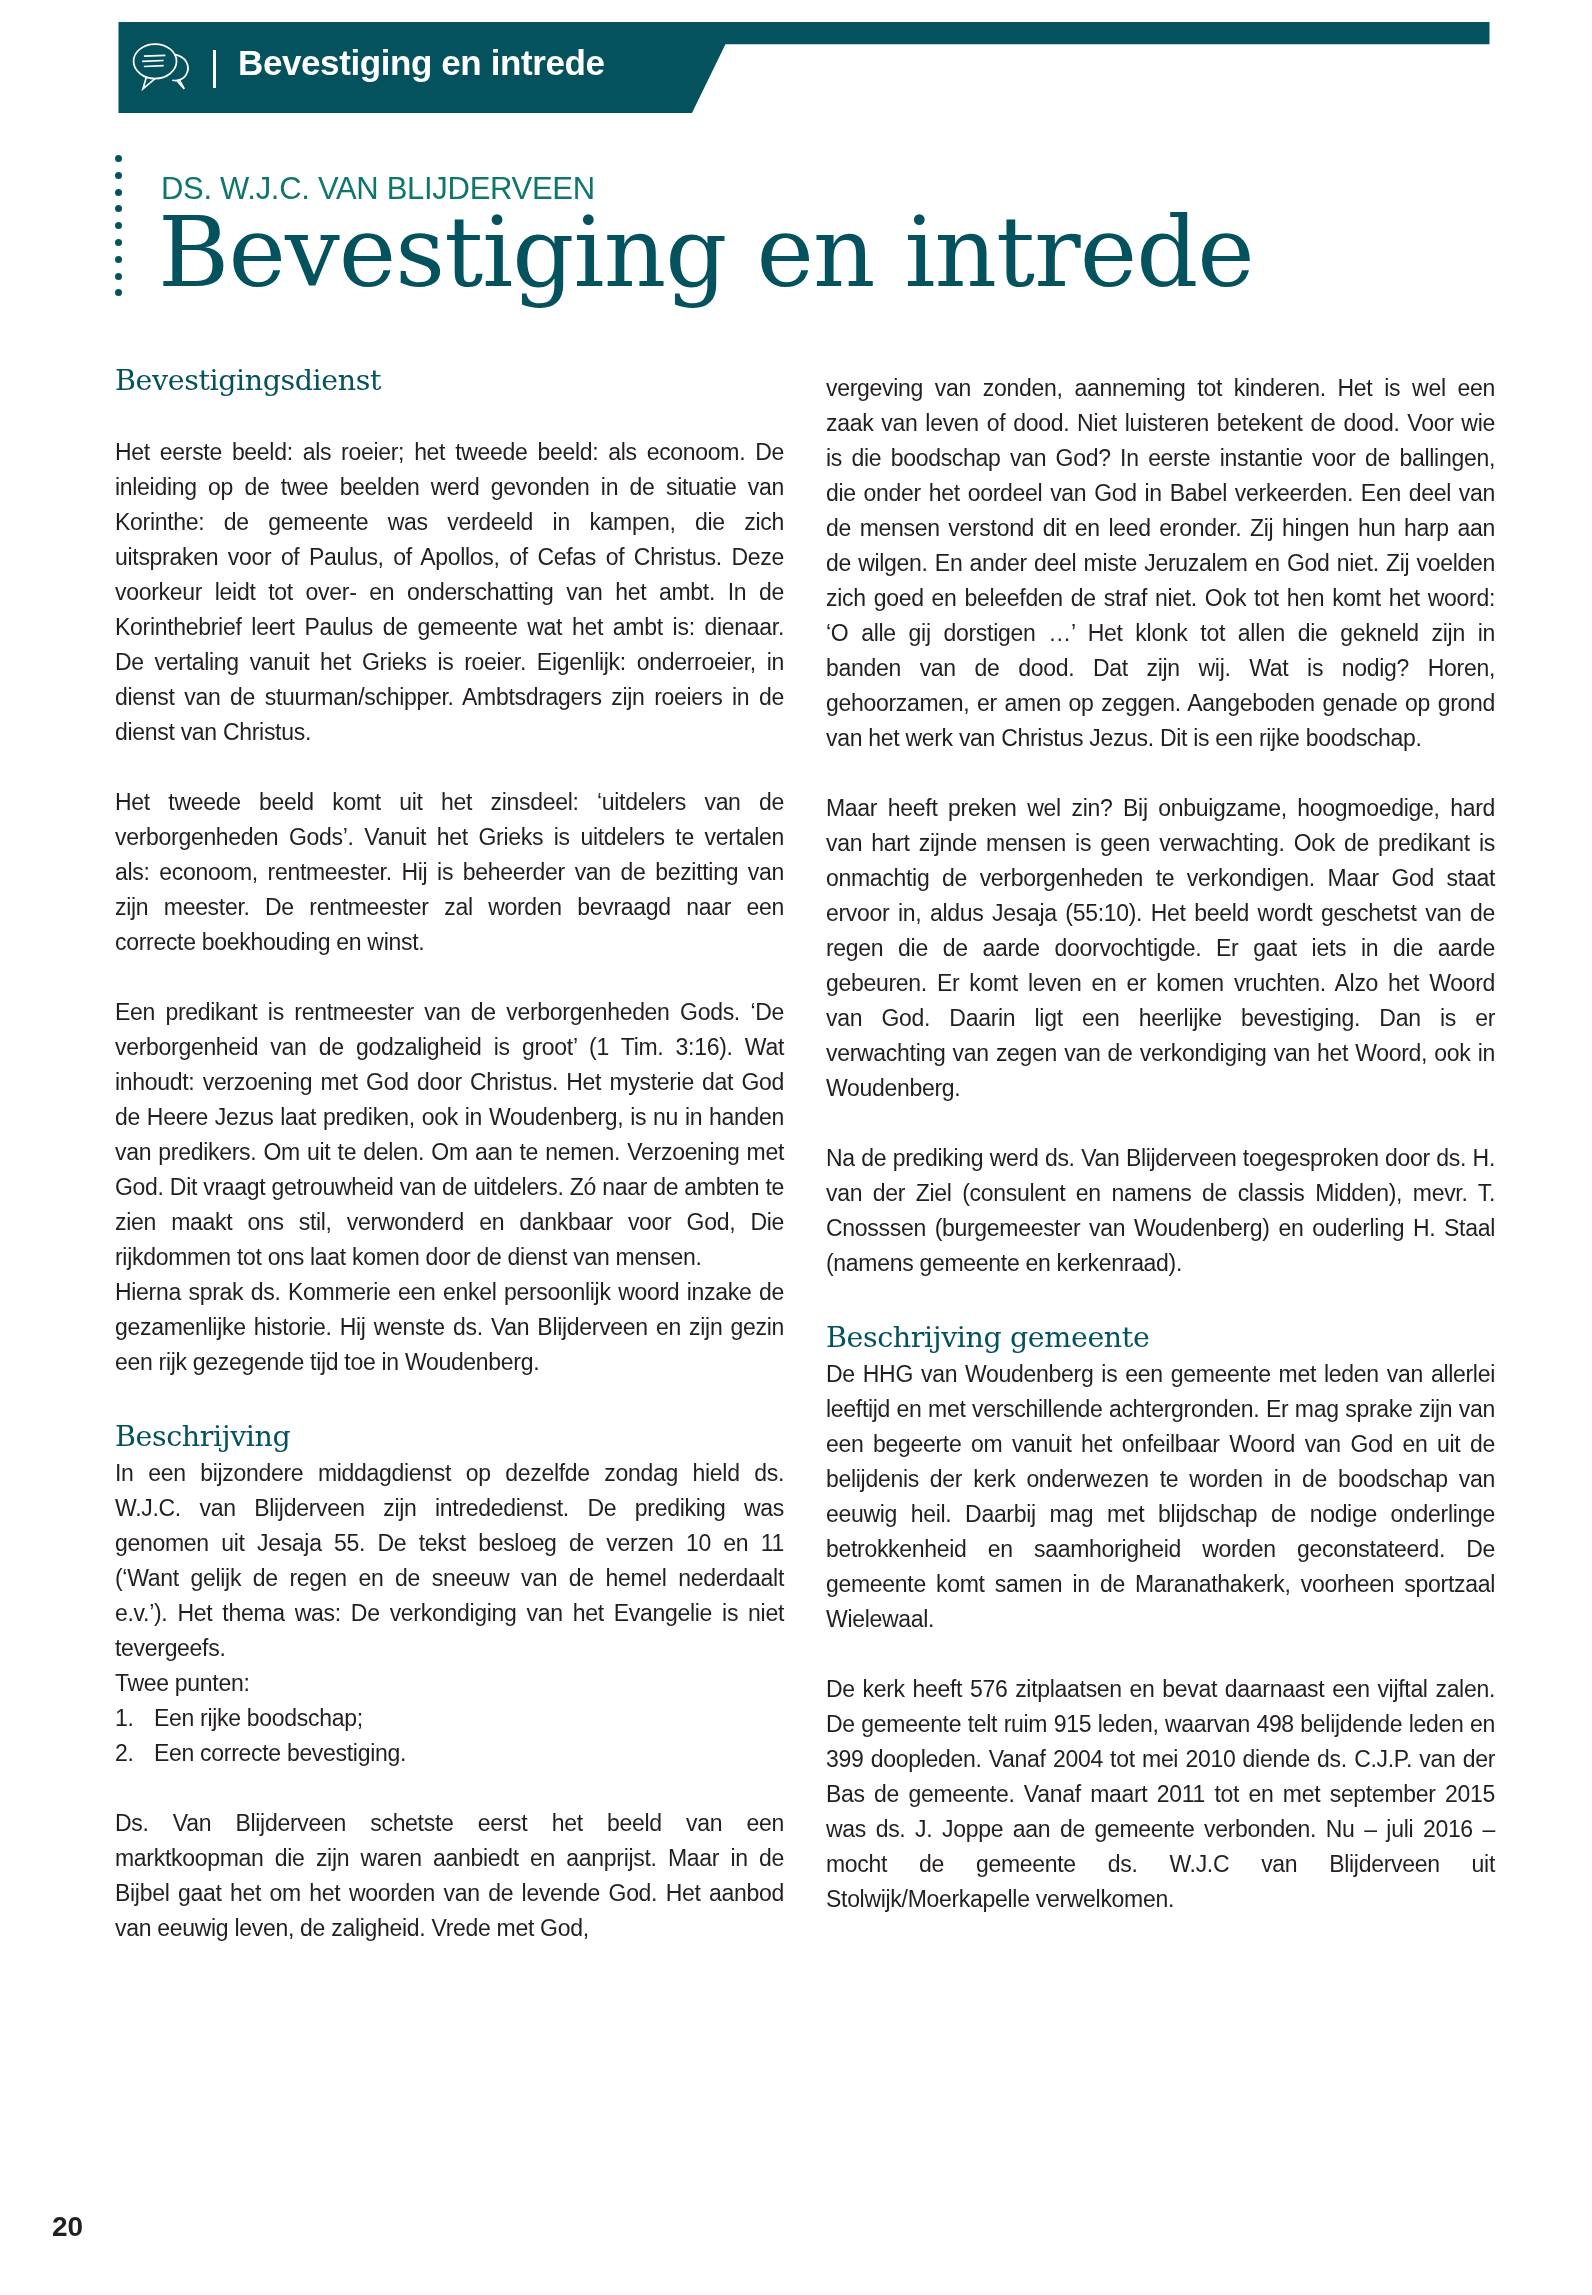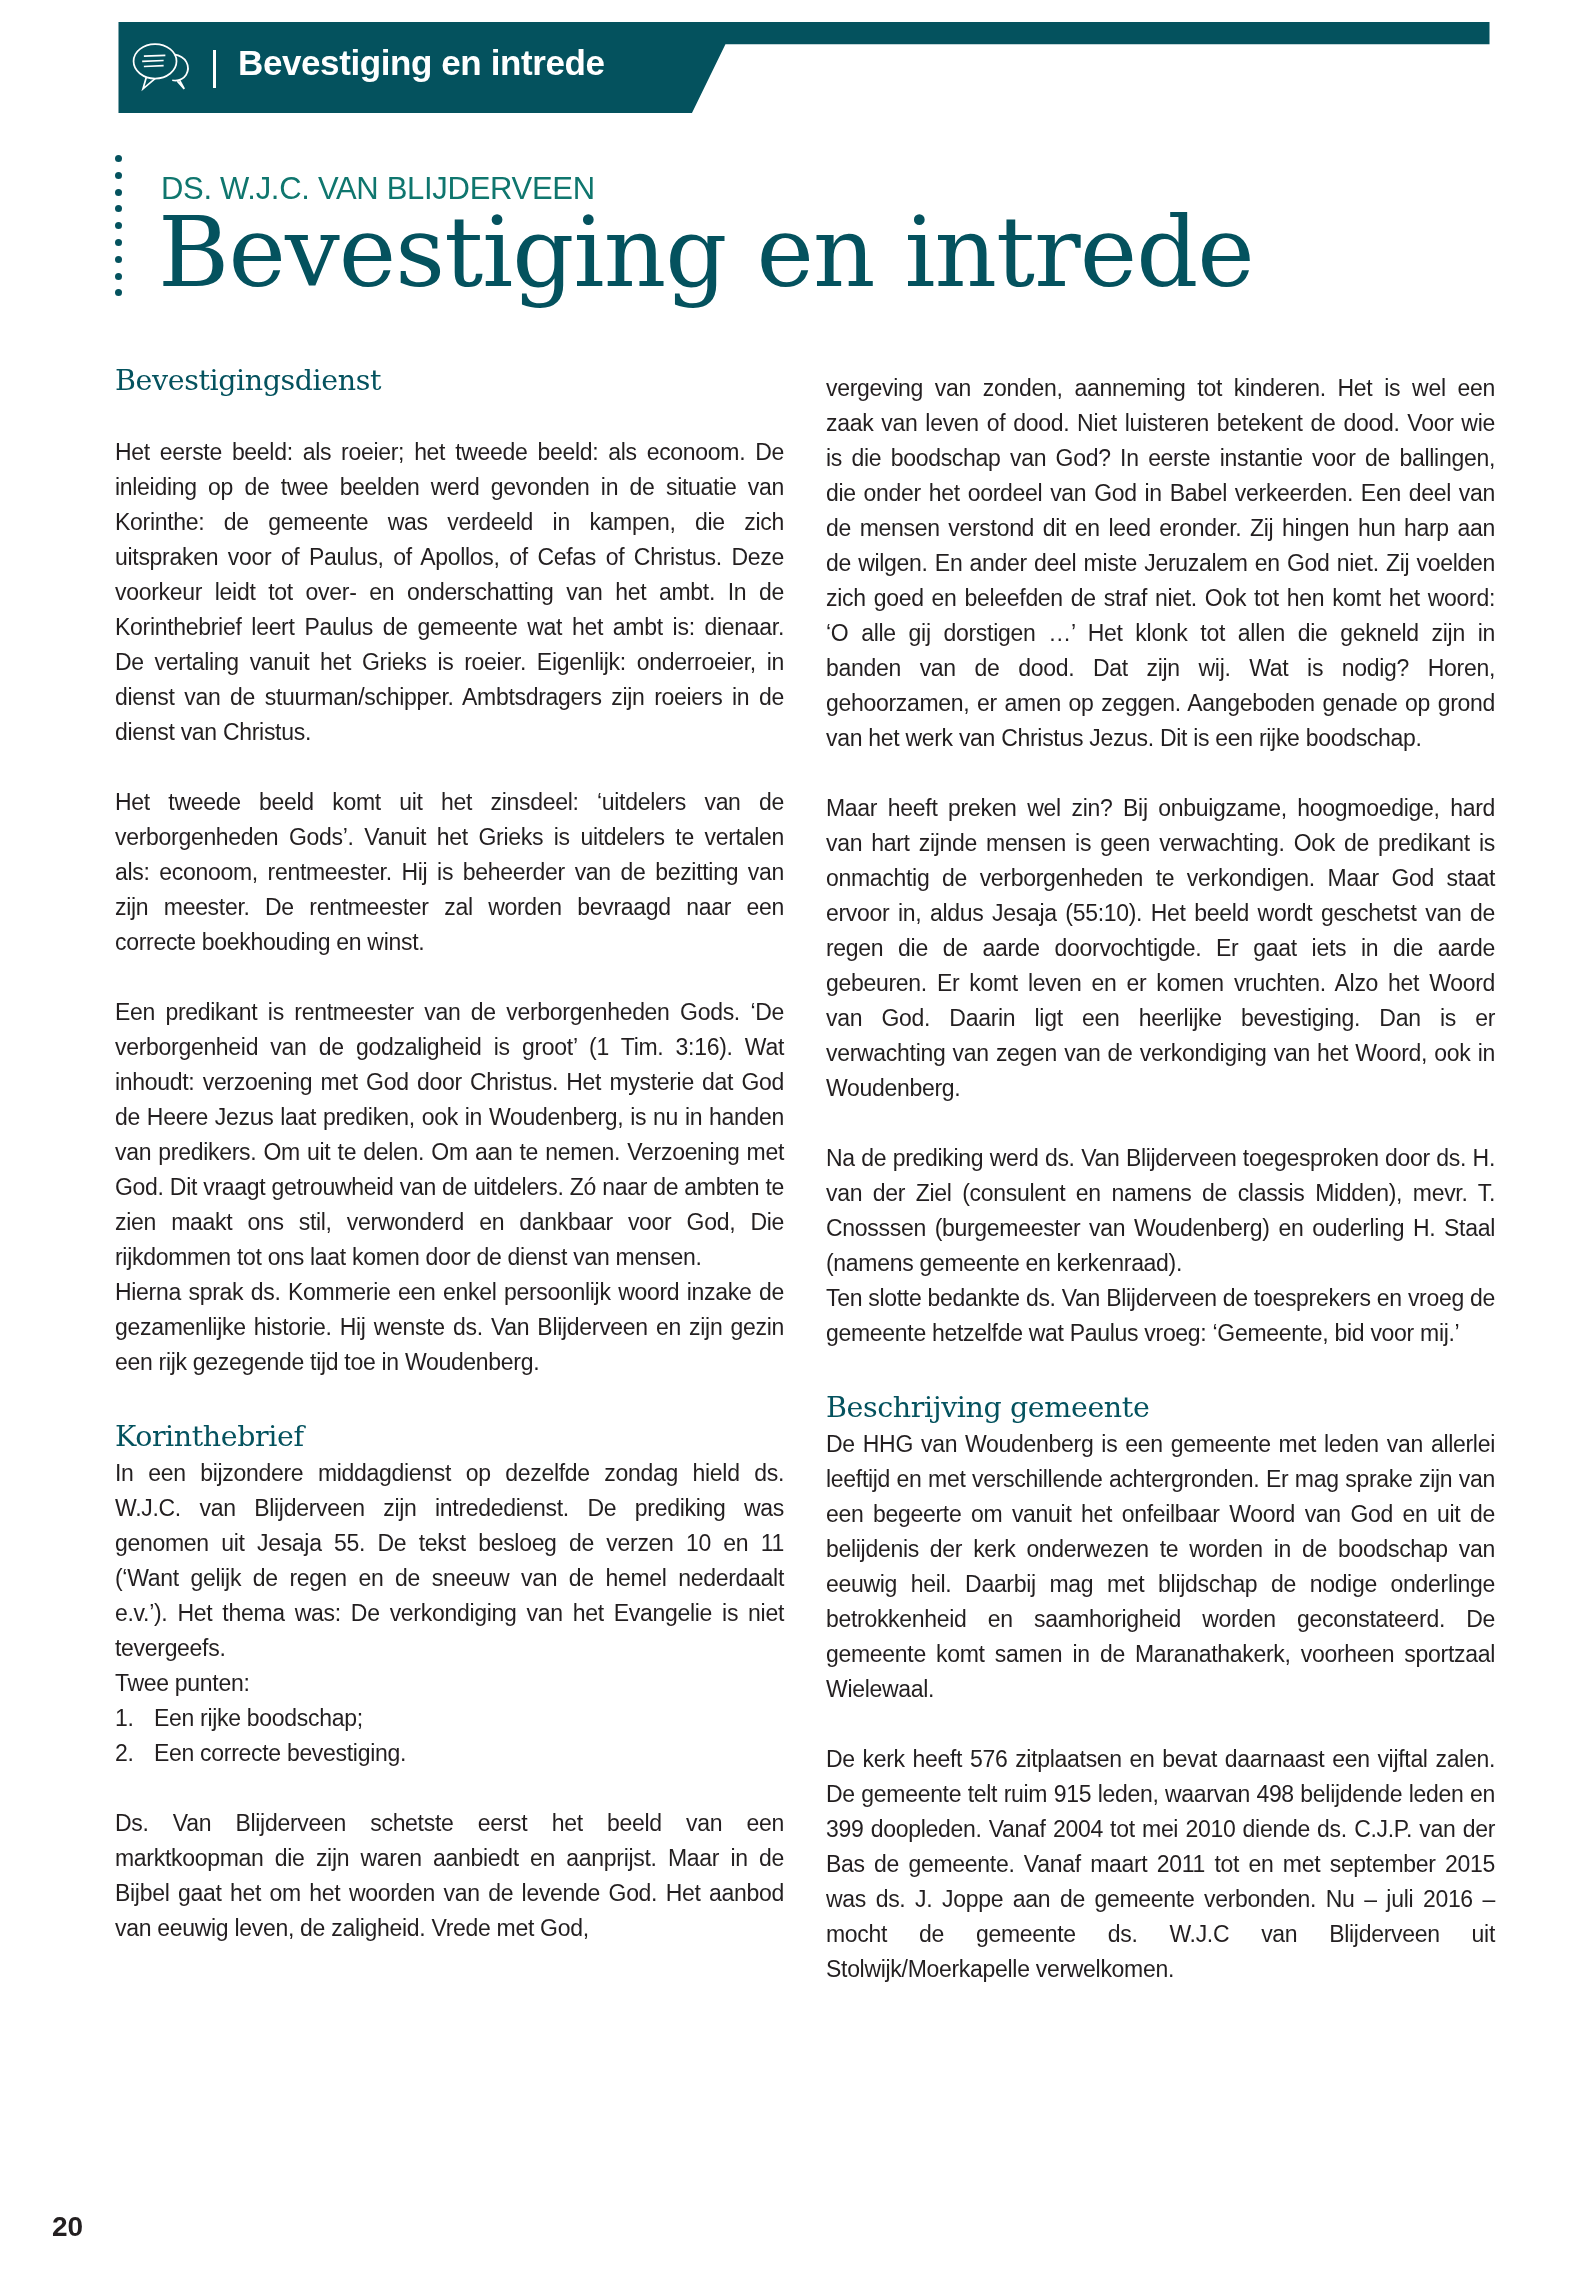--- a/index.html
+++ b/index.html
@@ -66,41 +66,40 @@
 <div class="author">DS. W.J.C. VAN BLIJDERVEEN</div>
 <div class="main-title">Bevestiging en intrede</div>
 
 <div class="col col-left">
   <h2>Bevestigingsdienst</h2>
   <p class="gap">Het eerste beeld: als roeier; het tweede beeld: als econoom. De inleiding op de twee beelden werd gevonden in de situatie van Korinthe: de gemeente was verdeeld in kampen, die zich uitspraken voor of Paulus, of Apollos, of Cefas of Christus. Deze voorkeur leidt tot over- en onderschatting van het ambt. In de Korinthebrief leert Paulus de gemeente wat het ambt is: dienaar. De vertaling vanuit het Grieks is roeier. Eigenlijk: onderroeier, in dienst van de stuurman/schipper. Ambtsdragers zijn roeiers in de dienst van Christus.</p>
   <p class="gap">Het tweede beeld komt uit het zinsdeel: ‘uitdelers van de verborgenheden Gods’. Vanuit het Grieks is uitdelers te vertalen als: econoom, rentmeester. Hij is beheerder van de bezitting van zijn meester. De rentmeester zal worden bevraagd naar een correcte boekhouding en winst.</p>
   <p class="gap">Een predikant is rentmeester van de verborgenheden Gods. ‘De verborgenheid van de godzaligheid is groot’ (1 Tim. 3:16). Wat inhoudt: verzoening met God door Christus. Het mysterie dat God de Heere Jezus laat prediken, ook in Woudenberg, is nu in handen van predikers. Om uit te delen. Om aan te nemen. Verzoening met God. Dit vraagt getrouwheid van de uitdelers. Zó naar de ambten te zien maakt ons stil, verwonderd en dankbaar voor God, Die rijkdommen tot ons laat komen door de dienst van mensen.</p>
   <p>Hierna sprak ds. Kommerie een enkel persoonlijk woord inzake de gezamenlijke historie. Hij wenste ds. Van Blijderveen en zijn gezin een rijk gezegende tijd toe in Woudenberg.</p>
 
-  <h2 class="sub">Korinthebrief</h2>
+  <h2 class="sub">Beschrijving</h2>
   <p>In een bijzondere middagdienst op dezelfde zondag hield ds. W.J.C. van Blijderveen zijn intrededienst. De prediking was genomen uit Jesaja 55. De tekst besloeg de verzen 10 en 11 (‘Want gelijk de regen en de sneeuw van de hemel nederdaalt e.v.’). Het thema was: De verkondiging van het Evangelie is niet tevergeefs.</p>
   <p>Twee punten:</p>
   <ol class="list">
     <li>
       <span class="num">1.</span>
       <span>Een rijke boodschap;</span>
     </li>
     <li>
       <span class="num">2.</span>
       <span>Een correcte bevestiging.</span>
     </li>
   </ol>
   <p class="gap">Ds. Van Blijderveen schetste eerst het beeld van een marktkoopman die zijn waren aanbiedt en aanprijst. Maar in de Bijbel gaat het om het woorden van de levende God. Het aanbod van eeuwig leven, de zaligheid. Vrede met God,</p>
 </div>
 
 <div class="col col-right">
   <p>vergeving van zonden, aanneming tot kinderen. Het is wel een zaak van leven of dood. Niet luisteren betekent de dood. Voor wie is die boodschap van God? In eerste instantie voor de ballingen, die onder het oordeel van God in Babel verkeerden. Een deel van de mensen verstond dit en leed eronder. Zij hingen hun harp aan de wilgen. En ander deel miste Jeruzalem en God niet. Zij voelden zich goed en beleefden de straf niet. Ook tot hen komt het woord: ‘O alle gij dorstigen …’ Het klonk tot allen die gekneld zijn in banden van de dood. Dat zijn wij. Wat is nodig? Horen, gehoorzamen, er amen op zeggen. Aangeboden genade op grond van het werk van Christus Jezus. Dit is een rijke boodschap.</p>
   <p class="gap">Maar heeft preken wel zin? Bij onbuigzame, hoogmoedige, hard van hart zijnde mensen is geen verwachting. Ook de predikant is onmachtig de verborgenheden te verkondigen. Maar God staat ervoor in, aldus Jesaja (55:10). Het beeld wordt geschetst van de regen die de aarde doorvochtigde. Er gaat iets in die aarde gebeuren. Er komt leven en er komen vruchten. Alzo het Woord van God. Daarin ligt een heerlijke bevestiging. Dan is er verwachting van zegen van de verkondiging van het Woord, ook in Woudenberg.</p>
   <p class="gap">Na de prediking werd ds. Van Blijderveen toegesproken door ds. H. van der Ziel (consulent en namens de classis Midden), mevr. T. Cnosssen (burgemeester van Woudenberg) en ouderling H. Staal (namens gemeente en kerkenraad).</p>
-  <p>Ten slotte bedankte ds. Van Blijderveen de toesprekers en vroeg de gemeente hetzelfde wat Paulus vroeg: ‘Gemeente, bid voor mij.’</p>
 
   <h2 class="sub">Beschrijving gemeente</h2>
   <p>De HHG van Woudenberg is een gemeente met leden van allerlei leeftijd en met verschillende achtergronden. Er mag sprake zijn van een begeerte om vanuit het onfeilbaar Woord van God en uit de belijdenis der kerk onderwezen te worden in de boodschap van eeuwig heil. Daarbij mag met blijdschap de nodige onderlinge betrokkenheid en saamhorigheid worden geconstateerd. De gemeente komt samen in de Maranathakerk, voorheen sportzaal Wielewaal.</p>
   <p class="gap">De kerk heeft 576 zitplaatsen en bevat daarnaast een vijftal zalen. De gemeente telt ruim 915 leden, waarvan 498 belijdende leden en 399 doopleden. Vanaf 2004 tot mei 2010 diende ds. C.J.P. van der Bas de gemeente. Vanaf maart 2011 tot en met september 2015 was ds. J. Joppe aan de gemeente verbonden. Nu – juli 2016 – mocht de gemeente ds. W.J.C van Blijderveen uit Stolwijk/Moerkapelle verwelkomen.</p>
 </div>
 
 <div class="page-number">20</div>
 
 
 </body></html>

